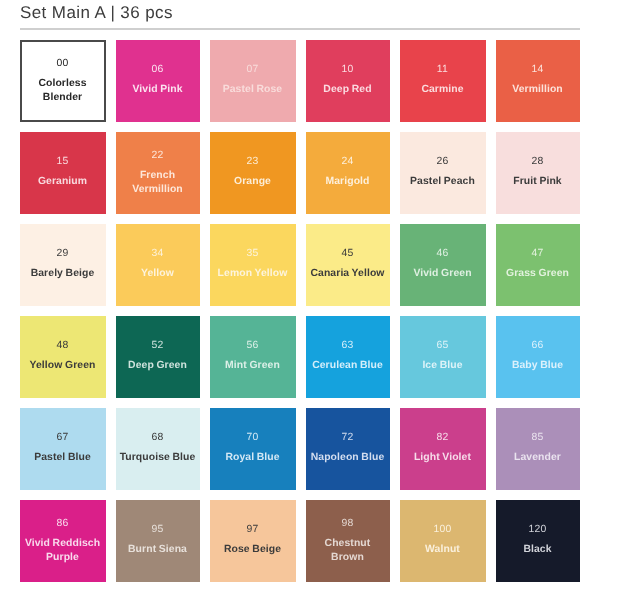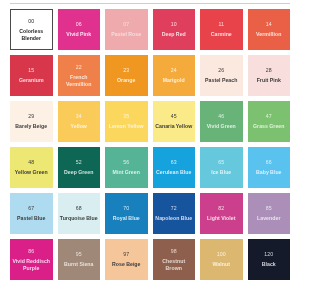--- a/index.html
+++ b/index.html
@@ -71,20 +71,21 @@
     letter-spacing: 0.05px;
     word-spacing: -0.2px;
     max-width: 100%;
   }
 </style>
 </head>
 <body>
 
 <div id="page">
 
+  <div class="header-title">Set Main A | 36 pcs</div>
 
   <div class="header-rule"></div>
 
   <div class="swatch-grid" id="swatch-grid">
       <div class="swatch outlined">
         <div class="swatch-code" style="color: rgb(38, 38, 38);">00</div>
         <div class="swatch-name" style="color: rgb(38, 38, 38);">Colorless Blender</div>
       </div>
       <div class="swatch" style="background: rgb(224, 49, 143);">
         <div class="swatch-code" style="color: rgb(251, 227, 240);">06</div>

